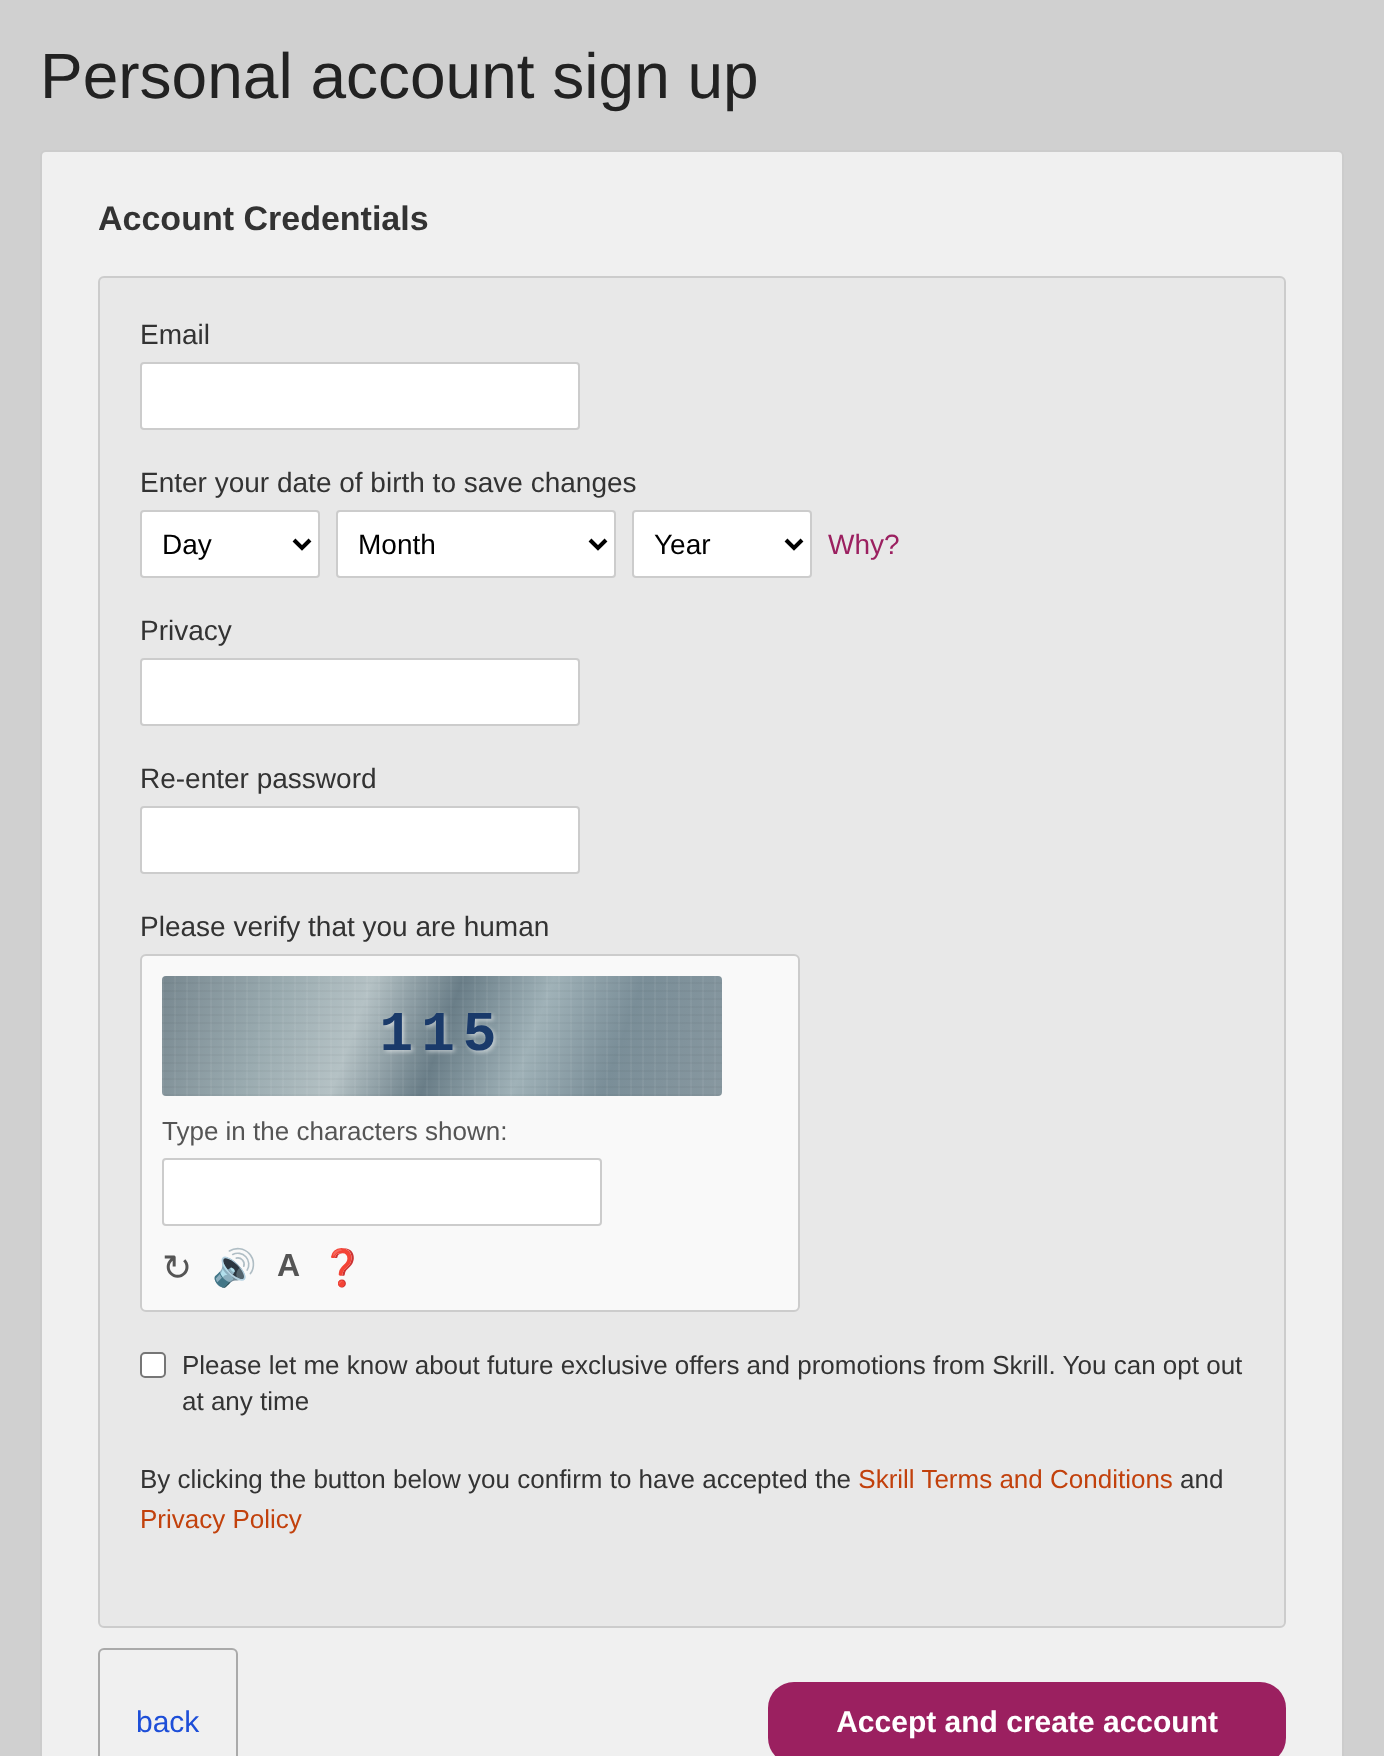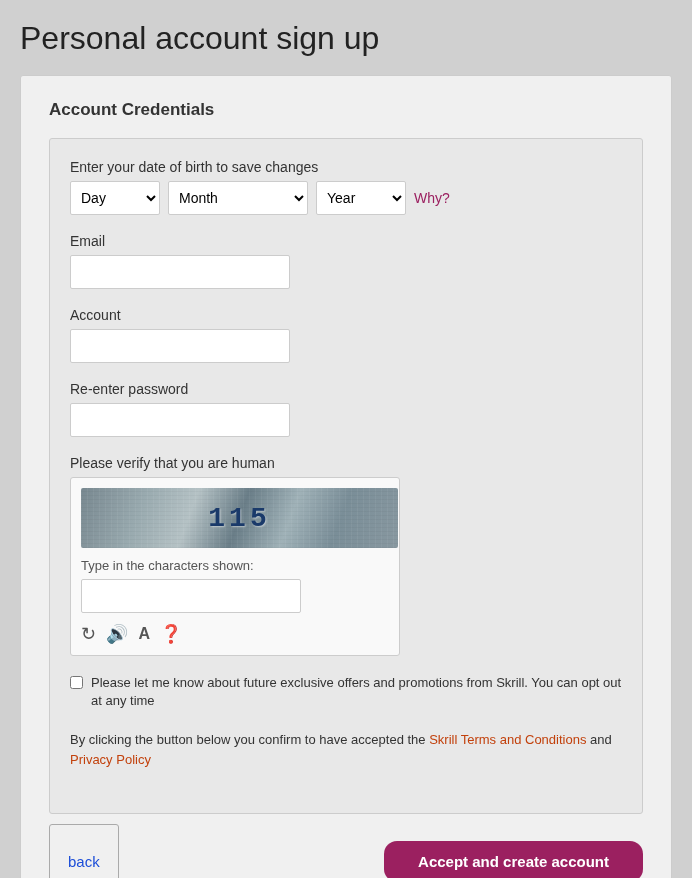--- a/index.html
+++ b/index.html
@@ -79,21 +79,21 @@
       text-decoration: none;
     }
     .captcha-box {
       border: 1px solid #ccc;
       border-radius: 3px;
       background: #f9f9f9;
       width: 330px;
       padding: 10px;
     }
     .captcha-image {
-      width: 317px;
+      width: 280px;
       height: 60px;
       background: linear-gradient(135deg, #8a9aa0 0%, #b0b8bc 30%, #9aa4a8 50%, #a0aaae 70%, #8090a0 100%);
       border-radius: 2px;
       display: flex;
       align-items: center;
       justify-content: center;
       overflow: hidden;
       position: relative;
       margin-bottom: 10px;
     }
@@ -194,20 +194,25 @@
   </style>
 </head>
 <body>
 
 <h1 class="page-title">Personal account sign up</h1>
 
 <div class="card">
   <div class="section-title">Account Credentials</div>
 
   <div class="inner-card">
+
+    <div class="field-group">
+      <label>Email</label>
+      <input type="email" style="">
+    </div>
 
     <div class="field-group">
       <label>Enter your date of birth to save changes</label>
       <div class="dob-row">
         <select class="day-select">
           <option>Day</option>
           <option>1</option><option>2</option><option>3</option><option>4</option><option>5</option>
           <option>6</option><option>7</option><option>8</option><option>9</option><option>10</option>
           <option>11</option><option>12</option><option>13</option><option>14</option><option>15</option>
           <option>16</option><option>17</option><option>18</option><option>19</option><option>20</option>
@@ -225,26 +230,21 @@
         <select class="year-select">
           <option>Year</option>
           <option>2006</option><option>2000</option><option>1999</option><option>1990</option>
           <option>1980</option><option>1970</option><option>1960</option><option>1950</option>
         </select>
         <a href="#" class="why-link">Why?</a>
       </div>
     </div>
 
     <div class="field-group">
-      <label>Email</label>
-      <input type="email" style="">
-    </div>
-
-    <div class="field-group">
-      <label>Account</label>
+      <label>Privacy</label>
       <input type="password" style="">
     </div>
 
     <div class="field-group">
       <label>Re-enter password</label>
       <input type="password" style="">
     </div>
 
     <div class="field-group">
       <label>Please verify that you are human</label>

